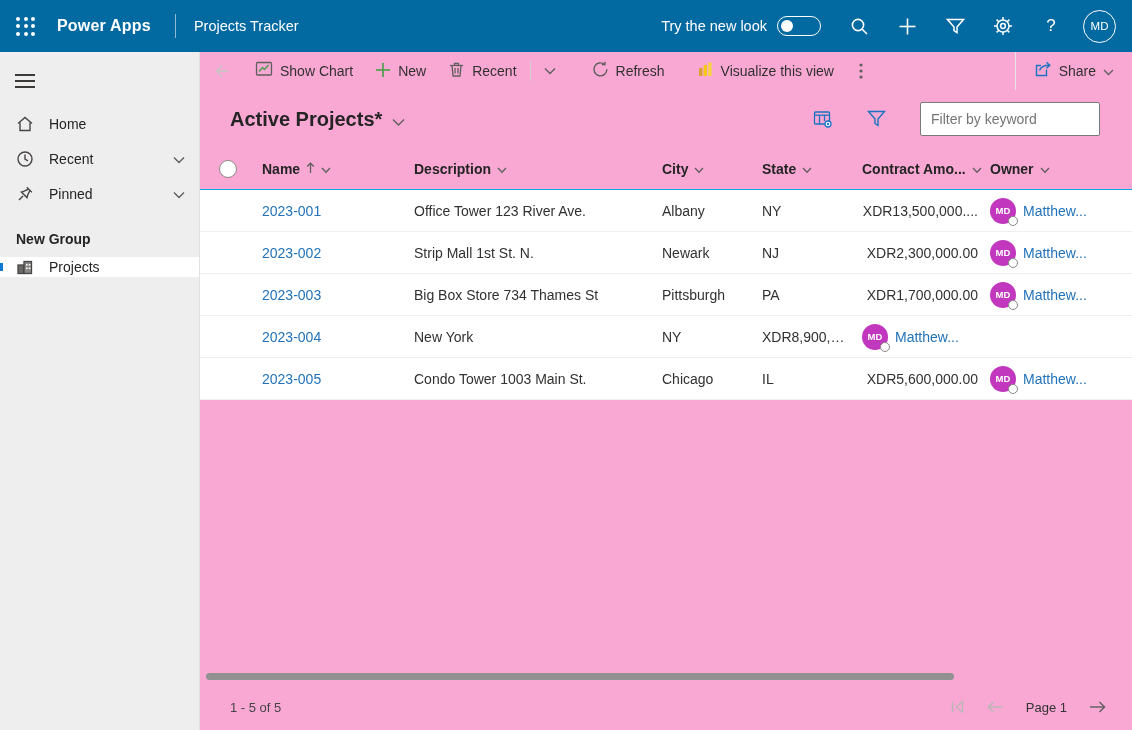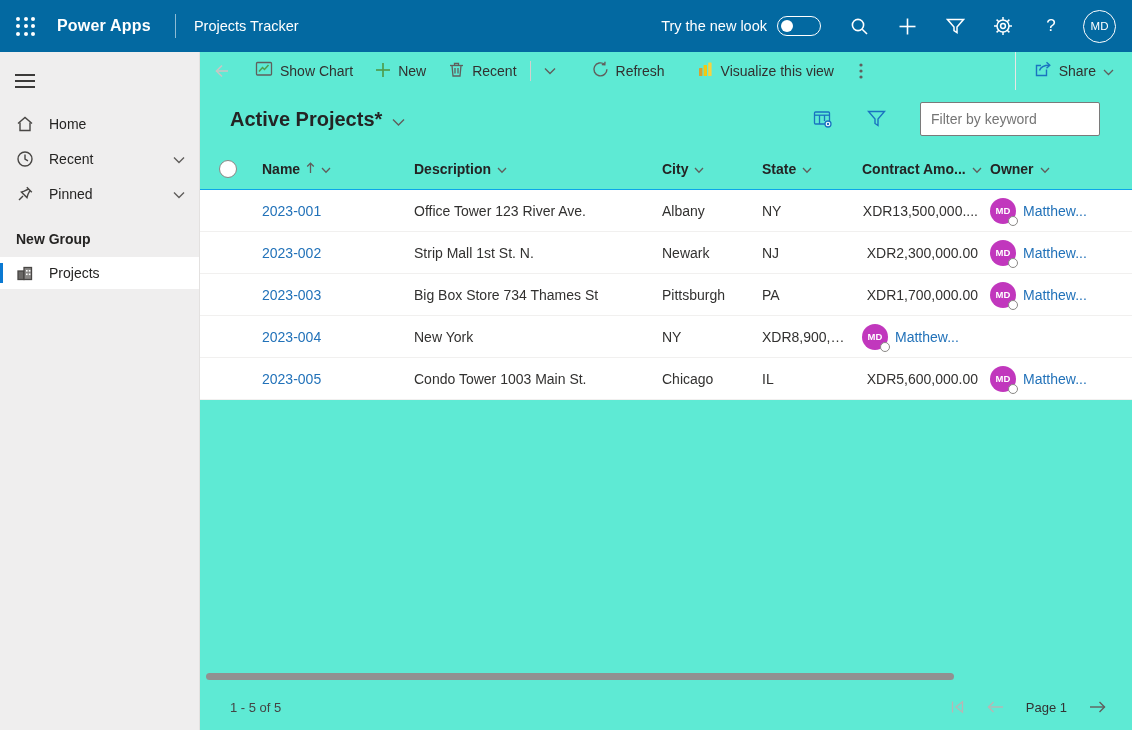--- a/index.html
+++ b/index.html
@@ -34,26 +34,26 @@
   
   .sidebar { width: 200px; background: #efeeee; border-right: 1px solid #e3e1e0;
     flex-shrink: 0; }
   .hamburger { padding: 18px 0 14px 15px; cursor: pointer; }
   .hamburger i { display: block; width: 20px; height: 2px; background: #3b3a39; margin: 4px 0; }
   .nav-item { height: 35px; display: flex; align-items: center; padding: 0 14px 0 16px;
     font-size: 14px; color: #252423; cursor: pointer; }
   .nav-item .nav-ico { width: 20px; margin-right: 13px; display: flex; }
   .nav-item .spacer { flex: 1; }
   .group-label { font-size: 14px; font-weight: bold; color: #252423; padding: 20px 16px 10px; }
-  .nav-selected { background: #fff; height: 32px; position: relative; }
+  .nav-selected { background: #fff; height: 20px; position: relative; }
   .nav-selected::before { content: ""; position: absolute; left: 0; top: 6px; bottom: 6px;
     width: 3px; background: #0B79D2; }
 
   
-  .main { flex: 1; display: flex; flex-direction: column; background: #5eead4; min-width: 0; }
+  .main { flex: 1; display: flex; flex-direction: column; background: #f9a8d4; min-width: 0; }
 
   .toolbar { height: 38px; display: flex; align-items: center; flex-shrink: 0; }
   .tb-back { padding: 0 14px 0 12px; display: flex; cursor: default; }
   .tb-btn { display: flex; align-items: center; gap: 7px; padding: 0 11px; height: 100%;
     font-size: 14px; color: #323130; cursor: pointer; white-space: nowrap; }
   .tb-sep { width: 1px; height: 20px; background: #d2d0ce; margin: 0 2px; }
   .tb-more { padding: 0 14px; cursor: pointer; display: flex; }
   .tb-right { margin-left: auto; border-left: 1px solid #e8e6e4; height: 100%;
     display: flex; align-items: center; }
   .tb-share { display: flex; align-items: center; gap: 7px; padding: 0 18px;

